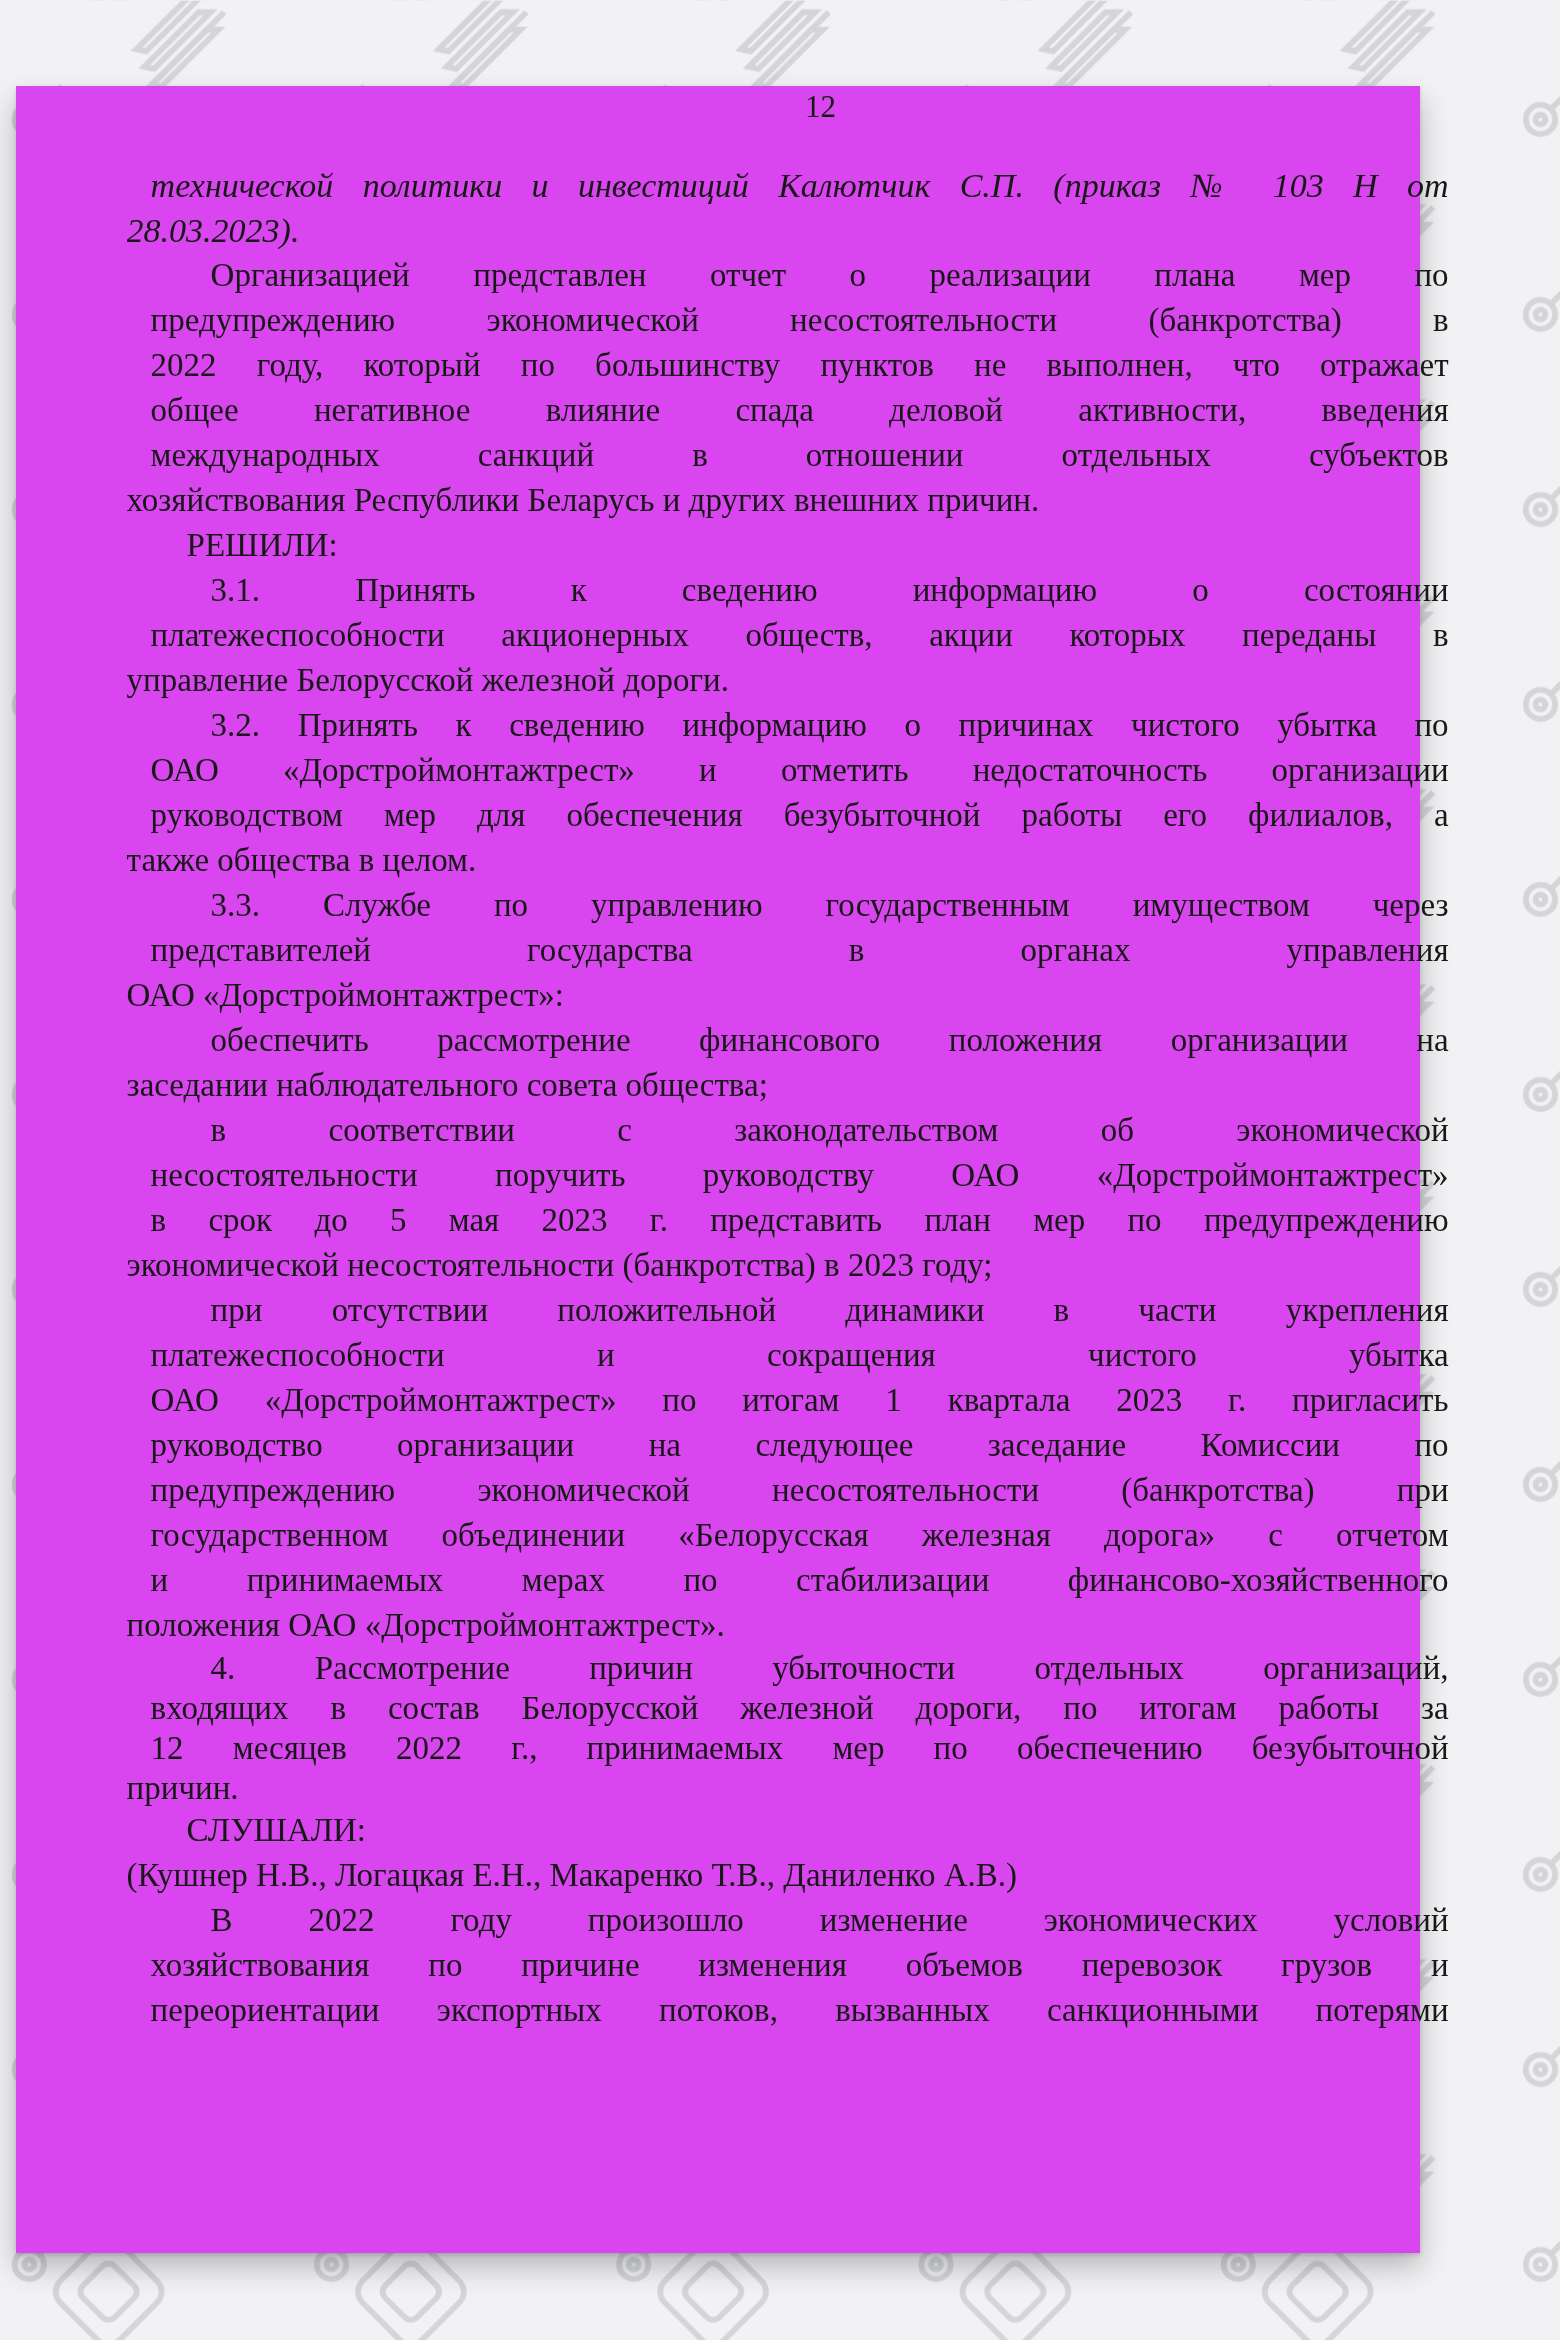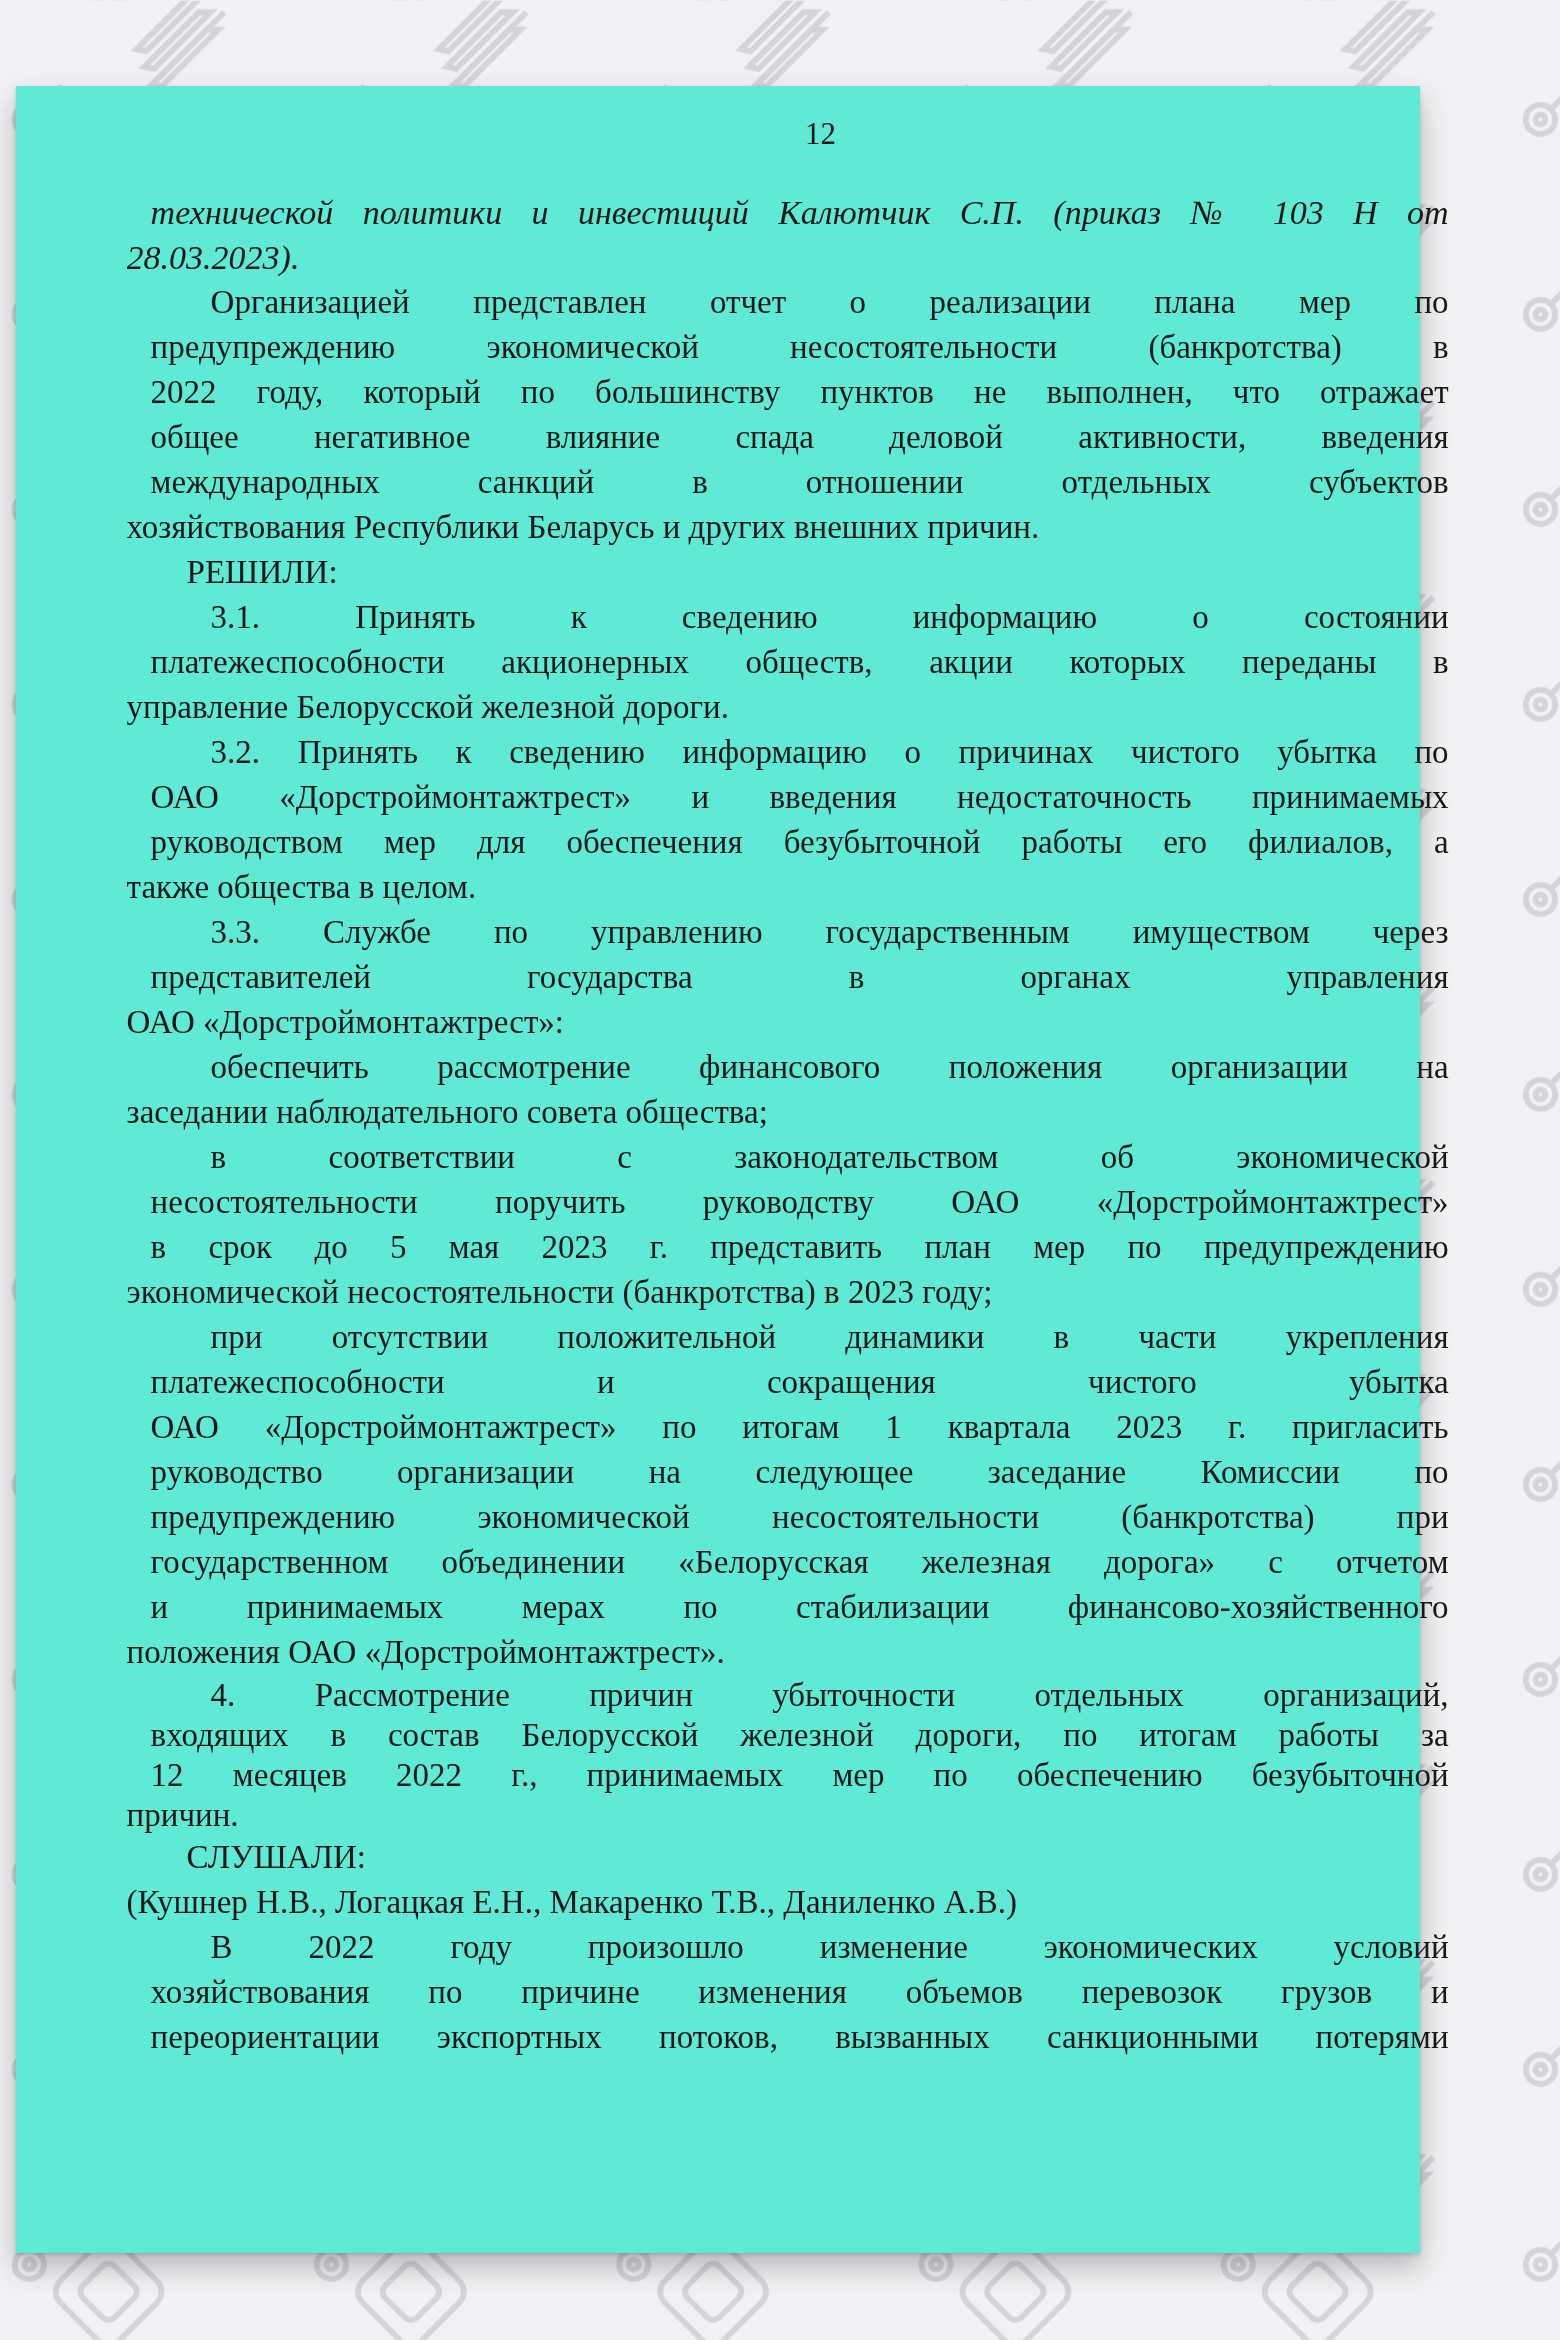--- a/index.html
+++ b/index.html
@@ -5,23 +5,23 @@
   html,body{margin:0;padding:0;}
   body{
     width:1560px;height:2341px;
     position:relative;overflow:hidden;
     background:#eeeef0;
     font-family:"Liberation Serif","DejaVu Serif",serif;
   }
   .bg{position:absolute;left:0;top:0;width:1560px;height:2341px;z-index:0;}
   .paper{
     position:absolute;left:15.6px;top:86px;width:1404px;height:2167px;
-    background:#5eead4;z-index:1;
+    background:#d946ef;z-index:1;
     box-shadow:0 13.7px 27px rgba(40,42,48,.30),0 2px 3.9px rgba(40,42,48,.18);
-    padding-top:27px;box-sizing:border-box;
+    box-sizing:border-box;
     color:#181818;
   }
   .pgnum{
     margin-left:111px;width:1322px;height:42px;line-height:42px;
     text-align:center;font-size:31px;transform:translateX(33px);
   }
   .doc{
     margin-left:111px;width:1322px;margin-top:35px;
     font-size:33px;
     --lh:45px;
@@ -85,21 +85,21 @@
       <div class="para">
         <div class="line ind">РЕШИЛИ:</div>
       </div>
       <div class="para">
         <div class="line fill ind">3.1. Принять к сведению информацию о состоянии</div>
         <div class="line fill">платежеспособности акционерных обществ, акции которых переданы в</div>
         <div class="line">управление Белорусской железной дороги.</div>
       </div>
       <div class="para">
         <div class="line fill ind">3.2. Принять к сведению информацию о причинах чистого убытка по</div>
-        <div class="line fill">ОАО «Дорстроймонтажтрест» и введения недостаточность принимаемых</div>
+        <div class="line fill">ОАО «Дорстроймонтажтрест» и отметить недостаточность организации</div>
         <div class="line fill">руководством мер для обеспечения безубыточной работы его филиалов, а</div>
         <div class="line">также общества в целом.</div>
       </div>
       <div class="para">
         <div class="line fill ind">3.3. Службе по управлению государственным имуществом через</div>
         <div class="line fill">представителей государства в органах управления</div>
         <div class="line">ОАО «Дорстроймонтажтрест»:</div>
       </div>
       <div class="para">
         <div class="line fill ind">обеспечить рассмотрение финансового положения организации на</div>

